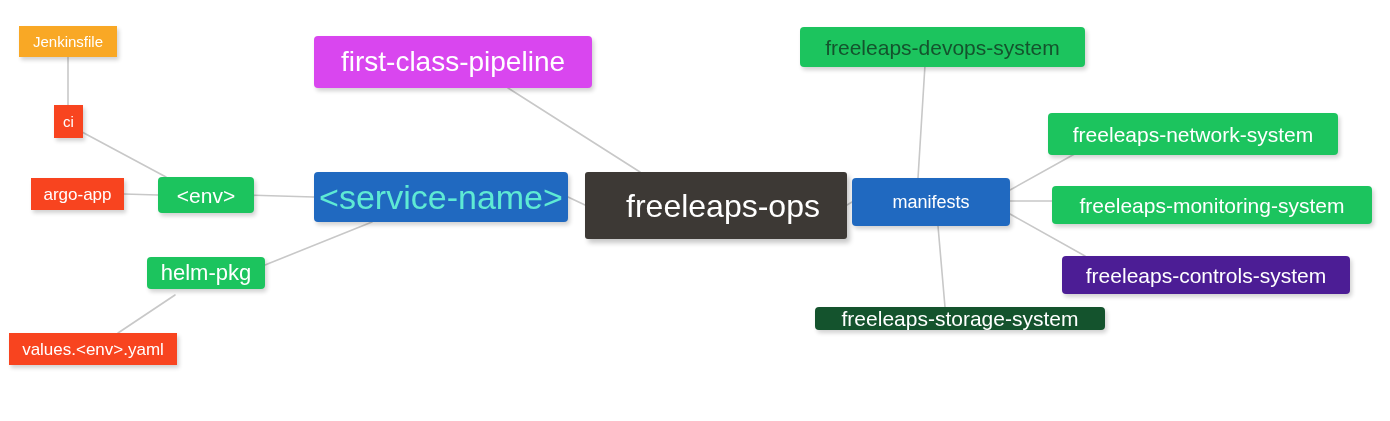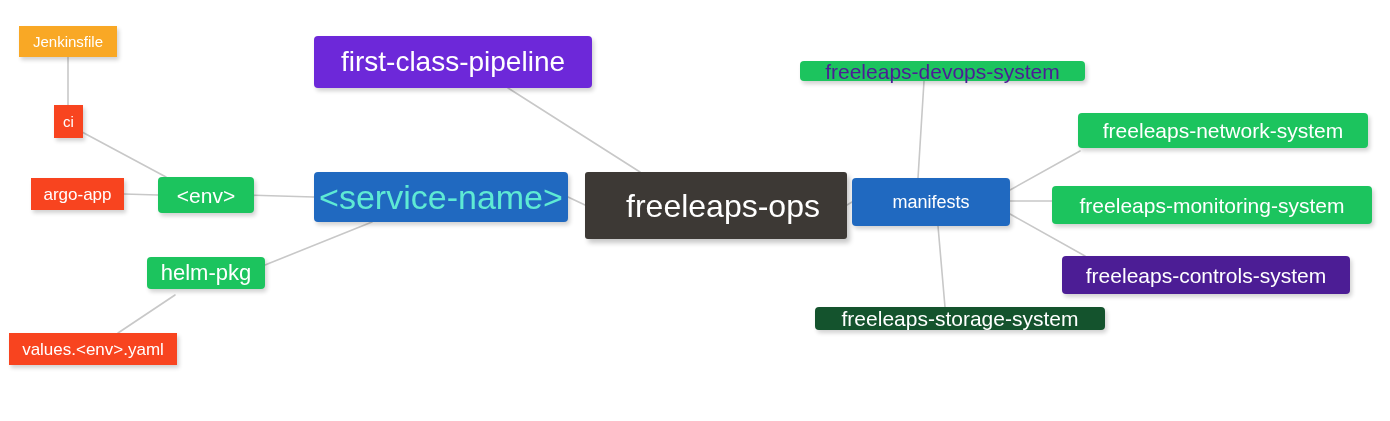--- a/index.html
+++ b/index.html
@@ -64,26 +64,26 @@
       <line x1="925" y1="65" x2="918" y2="178" stroke="#c8c8c8" stroke-width="1.6" stroke-linecap="round"></line>
       <line x1="1080" y1="151" x2="1010" y2="190" stroke="#c8c8c8" stroke-width="1.6" stroke-linecap="round"></line>
       <line x1="1052" y1="201" x2="1010" y2="201" stroke="#c8c8c8" stroke-width="1.6" stroke-linecap="round"></line>
       <line x1="1085" y1="256" x2="1010" y2="214" stroke="#c8c8c8" stroke-width="1.6" stroke-linecap="round"></line>
       <line x1="945" y1="307" x2="938" y2="226" stroke="#c8c8c8" stroke-width="1.6" stroke-linecap="round"></line>
     </svg>
   <div id="node-layer">
       <div class="node node-root" style="left: 585px; top: 172px; width: 262px; height: 67px; background: rgb(61, 57, 53); font-size: 32px; color: rgb(255, 255, 255); padding-left: 14px;">freeleaps-ops</div>
       <div class="node node-lvl1" style="left: 314px; top: 172px; width: 254px; height: 50px; background: rgb(32, 105, 192); font-size: 34px; color: #5eead4;">&lt;service-name&gt;</div>
       <div class="node node-lvl1" style="left: 852px; top: 178px; width: 158px; height: 48px; background: rgb(32, 105, 192); font-size: 18px; color: rgb(255, 255, 255);">manifests</div>
-      <div class="node node-lvl1" style="left: 314px; top: 36px; width: 278px; height: 52px; background: #6d28d9; font-size: 28px; color: rgb(255, 255, 255);">first-class-pipeline</div>
+      <div class="node node-lvl1" style="left: 314px; top: 36px; width: 278px; height: 52px; background: #d946ef; font-size: 28px; color: rgb(255, 255, 255);">first-class-pipeline</div>
       <div class="node node-lvl2" style="left: 158px; top: 177px; width: 96px; height: 36px; background: rgb(28, 196, 94); font-size: 21px; color: rgb(255, 255, 255);">&lt;env&gt;</div>
       <div class="node node-lvl2" style="left: 147px; top: 257px; width: 118px; height: 32px; background: rgb(28, 196, 94); font-size: 22px; color: rgb(255, 255, 255);">helm-pkg</div>
       <div class="node node-lvl3" style="left: 54px; top: 105px; width: 29px; height: 33px; background: rgb(248, 68, 31); font-size: 15px; color: rgb(255, 255, 255);">ci</div>
       <div class="node node-lvl3" style="left: 19px; top: 26px; width: 98px; height: 31px; background: rgb(249, 168, 37); font-size: 15px; color: rgb(255, 255, 255);">Jenkinsfile</div>
       <div class="node node-lvl3" style="left: 31px; top: 178px; width: 93px; height: 32px; background: rgb(248, 68, 31); font-size: 17px; color: rgb(255, 255, 255);">argo-app</div>
       <div class="node node-lvl3" style="left: 9px; top: 333px; width: 168px; height: 32px; background: rgb(248, 68, 31); font-size: 17px; color: rgb(255, 255, 255);">values.&lt;env&gt;.yaml</div>
-      <div class="node node-lvl2" style="left: 800px; top: 27px; width: 285px; height: 20px; background: rgb(28, 196, 94); font-size: 21px; color: #4c1d95; margin-top: 34px;">freeleaps-devops-system</div>
-      <div class="node node-lvl2" style="left: 1078px; top: 113px; width: 290px; height: 35px; background: rgb(28, 196, 94); font-size: 21px; color: rgb(255, 255, 255);">freeleaps-network-system</div>
+      <div class="node node-lvl2" style="left: 800px; top: 27px; width: 285px; height: 40px; background: rgb(28, 196, 94); font-size: 21px; color: #14532d;">freeleaps-devops-system</div>
+      <div class="node node-lvl2" style="left: 1048px; top: 113px; width: 290px; height: 42px; background: rgb(28, 196, 94); font-size: 21px; color: rgb(255, 255, 255);">freeleaps-network-system</div>
       <div class="node node-lvl2" style="left: 1052px; top: 186px; width: 320px; height: 38px; background: rgb(28, 196, 94); font-size: 21px; color: rgb(255, 255, 255);">freeleaps-monitoring-system</div>
       <div class="node node-lvl2" style="left: 1062px; top: 256px; width: 288px; height: 38px; background: #4c1d95; font-size: 21px; color: rgb(255, 255, 255);">freeleaps-controls-system</div>
       <div class="node node-lvl2" style="left: 815px; top: 307px; width: 290px; height: 23px; background: #14532d; font-size: 21px; color: rgb(255, 255, 255);">freeleaps-storage-system</div>
     </div>
 </div>
 
 </body></html>

